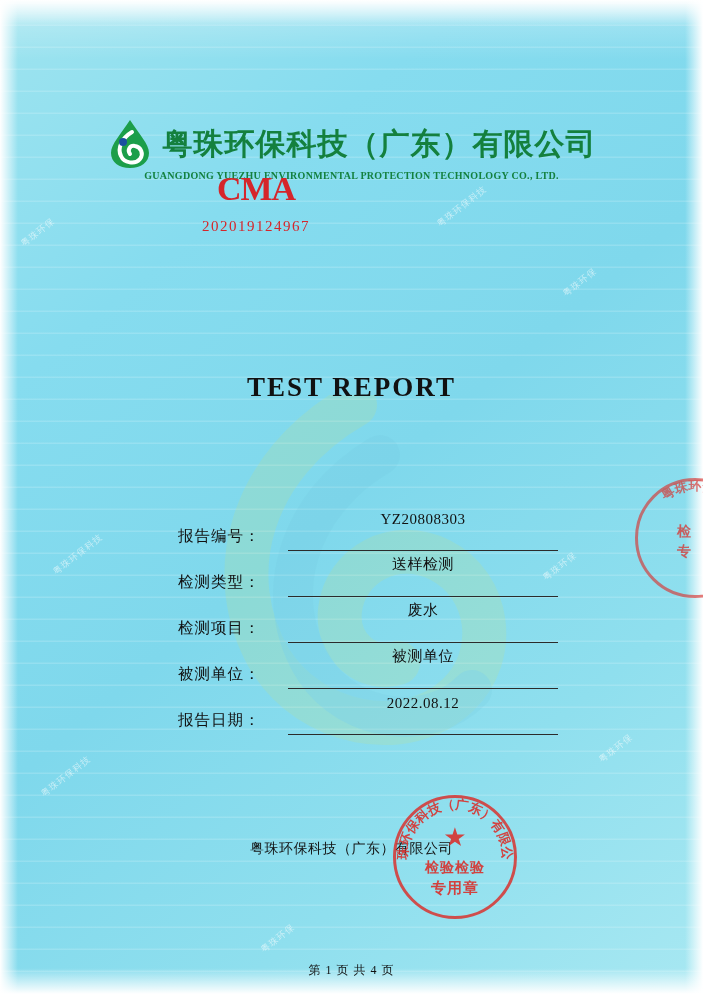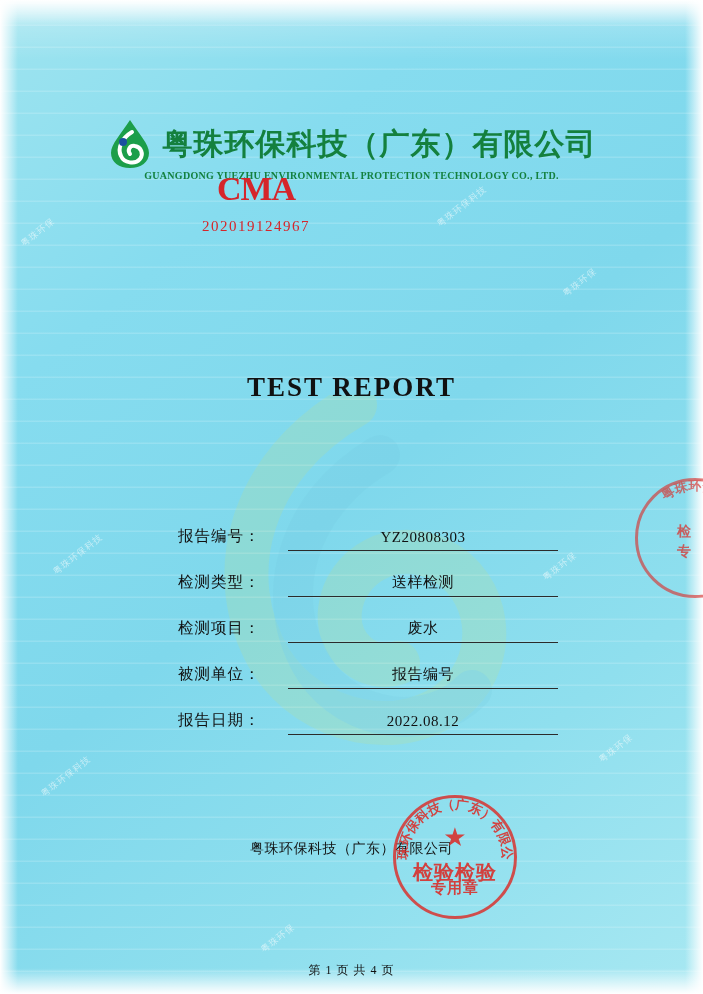--- a/index.html
+++ b/index.html
@@ -181,21 +181,21 @@
     padding-bottom: 4px;
   }
   .field-value {
     flex: 1 1 auto;
     border-bottom: 1px solid #2b2b2b;
     text-align: center;
     font-family: "Liberation Serif", serif;
     font-size: 15px;
     color: #111111;
     letter-spacing: 0.5px;
-    padding-bottom: 4px;
+    padding-bottom: 22px;
   }
 
   
   .footer-company {
     position: absolute;
     left: 0; right: 0;
     top: 840px;
     text-align: center;
     font-family: "Liberation Serif", serif;
     font-size: 14px;
@@ -243,21 +243,21 @@
   .seal-line1, .seal-line2 {
     position: absolute;
     left: 0; right: 0;
     text-align: center;
     color: #d8332f;
     font-family: "Liberation Serif", serif;
     font-weight: bold;
     letter-spacing: 1px;
     opacity: 0.92;
   }
-  .seal-line1 { top: 64px; font-size: 20px; }
+  .seal-line1 { top: 64px; font-size: 14px; }
   .seal-line2 { top: 84px; font-size: 15px; }
 
   
   .seal-edge {
     position: absolute;
     right: -52px;
     top: 478px;
     width: 120px;
     height: 120px;
     pointer-events: none;
@@ -328,21 +328,21 @@
     <div class="field-row">
       <div class="field-label">检测类型：</div>
       <div class="field-value">送样检测</div>
     </div>
     <div class="field-row">
       <div class="field-label">检测项目：</div>
       <div class="field-value">废水</div>
     </div>
     <div class="field-row">
       <div class="field-label">被测单位：</div>
-      <div class="field-value">报告编号</div>
+      <div class="field-value">被测单位</div>
     </div>
     <div class="field-row">
       <div class="field-label">报告日期：</div>
       <div class="field-value">2022.08.12</div>
     </div>
   </div>
 
   <div class="footer-company">粤珠环保科技（广东）有限公司</div>
   <div class="page-num">第 1 页 共 4 页</div>
 

